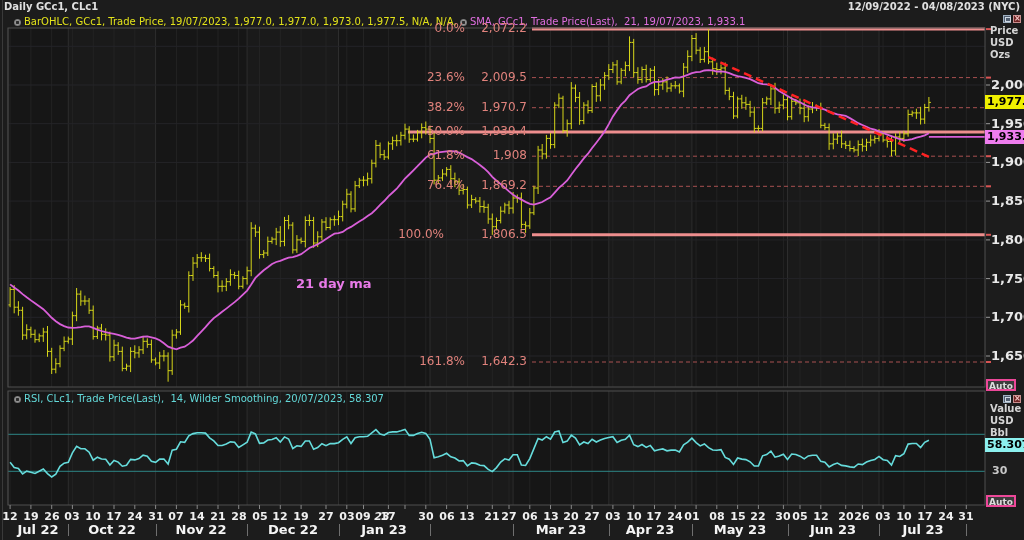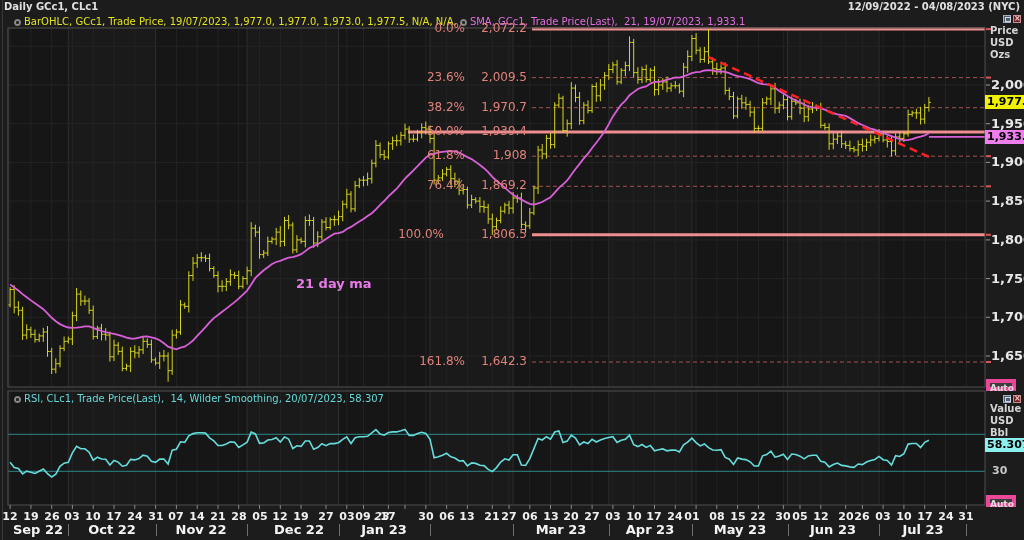--- a/index.html
+++ b/index.html
@@ -19,21 +19,21 @@
   .annotation-box{position:absolute;left:152px;top:60px;border:2px solid #d8d800;border-radius:2px;
       background:rgba(8,8,8,.88);color:#f5f500;font-size:13px;font-weight:bold;padding:5px 12px;}
   .ma-label{position:absolute;left:296px;top:276px;color:#e87ae8;font-size:13px;font-weight:bold;}
   .axis-title{position:absolute;left:990px;font-size:10px;font-weight:bold;color:#d4d4d4;line-height:12px;}
   .price-tick-label{position:absolute;left:991px;width:34px;font-size:13px;font-weight:bold;color:#e8e8e8;}
   .badge{position:absolute;left:985px;width:38px;height:14px;font-size:11px;font-weight:bold;color:#000;
       line-height:14px;padding-left:2px;overflow:hidden;white-space:nowrap;}
   .badge-last{background:#f0f000;}
   .badge-sma{background:#ee7dee;}
   .badge-rsi{background:#8cf0ee;}
-  .auto-btn{position:absolute;left:986px;width:30px;height:12px;background:#3c3c3c;border:4px solid #ec4899;
+  .auto-btn{position:absolute;left:986px;width:30px;height:12px;background:#3c3c3c;border:2px solid #ec4899;
       color:#dcdcdc;font-size:9px;font-weight:bold;text-align:center;line-height:11px;box-sizing:border-box;}
   .rsi-30{position:absolute;left:992px;font-size:11px;font-weight:bold;color:#c8c8c8;}
   .win-icons{position:absolute;width:20px;height:9px;}
   .ic{position:absolute;top:0;width:8px;height:8px;box-sizing:border-box;}
   .ic-restore{left:0;background:#515e70;border:1px solid #9fb0c0;}
   .ic-restore::after{content:"";position:absolute;left:1px;top:1px;width:4px;height:3px;border:1px solid #cfd8e2;}
   .ic-close{left:10px;background:#702424;border:1px solid #c98f8f;color:#f2c4c4;font-size:8px;
       line-height:6px;text-align:center;font-weight:bold;}
   .fib-label{position:absolute;font-size:12px;color:#e0827c;white-space:nowrap;text-align:right;}
   .day-label{position:absolute;top:510px;width:22px;margin-left:-11px;text-align:center;
@@ -384,26 +384,26 @@
       <div class="day-label" style="left: 783px;">30</div>
       <div class="day-label" style="left: 800px;">05</div>
       <div class="day-label" style="left: 821px;">12</div>
       <div class="day-label" style="left: 846px;">20</div>
       <div class="day-label" style="left: 862px;">26</div>
       <div class="day-label" style="left: 883px;">03</div>
       <div class="day-label" style="left: 904px;">10</div>
       <div class="day-label" style="left: 925px;">17</div>
       <div class="day-label" style="left: 946px;">24</div>
       <div class="day-label" style="left: 966px;">31</div>
-      <div class="month-label" style="left: 38px;">Sep 22</div>
+      <div class="month-label" style="left: 38px;">Jul 22</div>
       <div class="month-label" style="left: 112px;">Oct 22</div>
       <div class="month-sep" style="left: 68px;"></div>
       <div class="month-label" style="left: 201px;">Nov 22</div>
       <div class="month-sep" style="left: 156px;"></div>
-      <div class="month-label" style="left: 299px;">Dec 22</div>
+      <div class="month-label" style="left: 293px;">Dec 22</div>
       <div class="month-sep" style="left: 247px;"></div>
       <div class="month-label" style="left: 384px;">Jan 23</div>
       <div class="month-sep" style="left: 339px;"></div>
       <div class="month-label" style="left: 472px; margin-top: 31px;">Feb 23</div>
       <div class="month-sep" style="left: 430px;"></div>
       <div class="month-label" style="left: 561px;">Mar 23</div>
       <div class="month-sep" style="left: 513px;"></div>
       <div class="month-label" style="left: 650px;">Apr 23</div>
       <div class="month-sep" style="left: 609px;"></div>
       <div class="month-label" style="left: 740px;">May 23</div>

